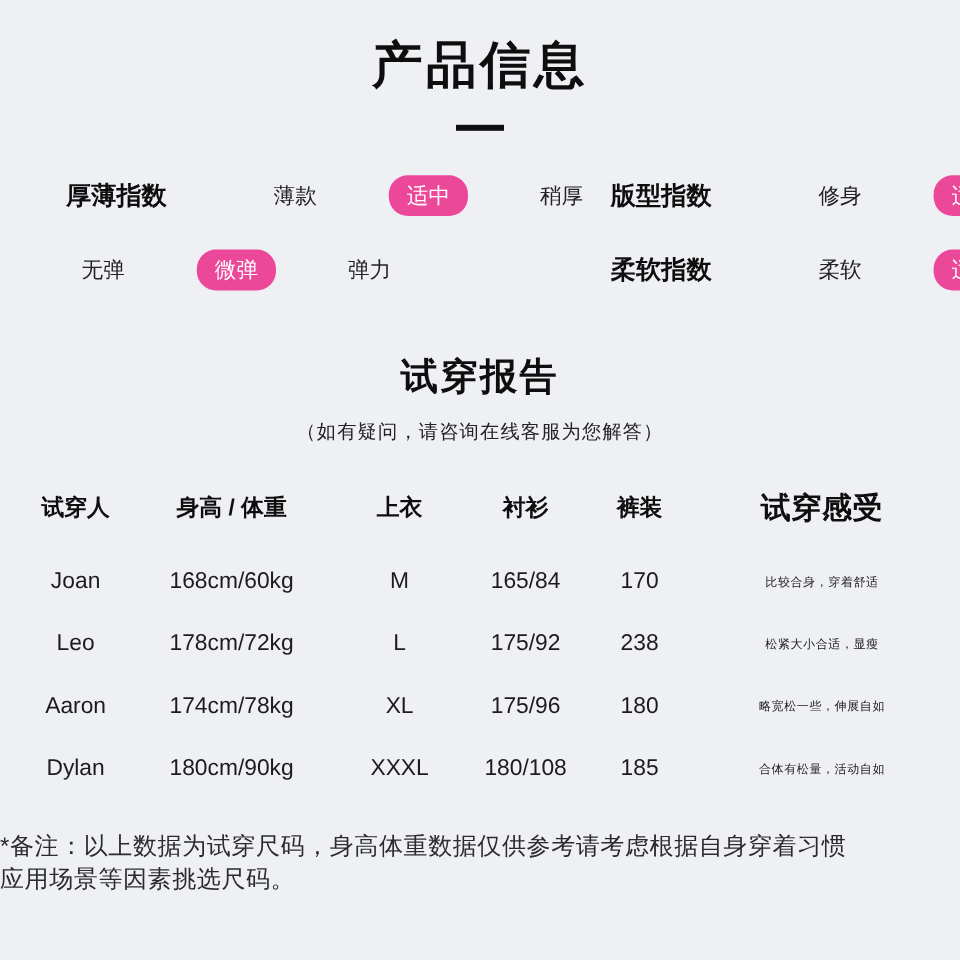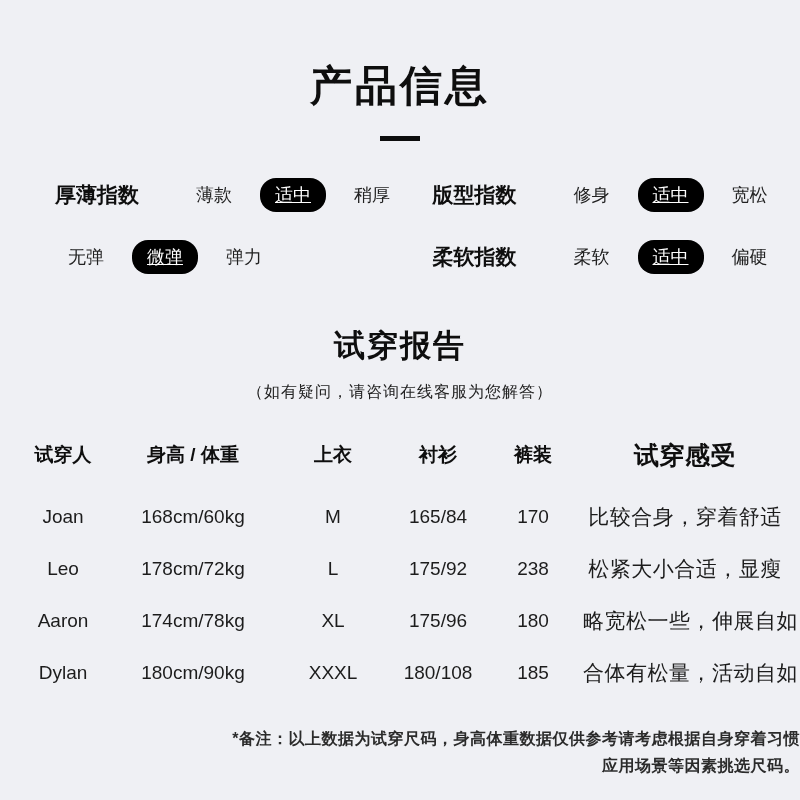--- a/index.html
+++ b/index.html
@@ -7,21 +7,21 @@
   body {
     background: #eff0f4;
     font-family: "Liberation Sans", "DejaVu Sans", sans-serif;
     color: #1a1a1a;
     overflow: hidden;
   }
   .page { width: 800px; height: 800px; }
 
   
   .page-title {
-    padding-top: 58px;
+    padding-top: 26px;
     text-align: center;
     font-size: 42px;
     font-weight: bold;
     letter-spacing: 3px;
     color: #0e0e0e;
   }
   .title-divider {
     width: 40px; height: 5px;
     background: #0d0d0d;
     margin: 22px auto 0 auto;
@@ -29,44 +29,43 @@
 
   
   .indices {
     margin-top: 38px;
     padding-left: 55px;
     display: grid;
     grid-template-columns: 1fr 1fr;
     column-gap: 10px;
     row-gap: 30px;
   }
-  .index-row { display: flex; align-items: center; height: 32px; }
+  .index-row { display: flex; align-items: center; height: 32px; gap: 32px; }
   .index-label {
     width: 112px;
     margin-right: 16px;
     font-size: 21px;
     font-weight: bold;
     color: #0e0e0e;
     white-space: nowrap;
   }
   .opt {
     font-size: 18px;
     color: #222;
     white-space: nowrap;
     width: 62px;
     text-align: center;
   }
   .opt + .opt { margin-left: 15px; }
   .opt.pill {
-    background: #000000;
+    background: #ec4899;
     color: #ffffff;
     border-radius: 16px;
     padding: 5px 0;
     width: 66px;
-    text-decoration: underline;
   }
 
   
   .report-title {
     margin-top: 52px;
     text-align: center;
     font-size: 31px;
     font-weight: bold;
     letter-spacing: 2px;
     color: #0e0e0e;
@@ -83,29 +82,29 @@
   .fit-table { margin-top: 32px; padding: 0 13px; }
   .t-row {
     display: grid;
     grid-template-columns: 100px 160px 120px 90px 100px 1fr;
     align-items: center;
     height: 52px;
   }
   .t-row.head { height: 40px; margin-bottom: 16px; }
   .t-cell { text-align: center; font-size: 19px; color: #1c1c1c; white-space: nowrap; }
   .t-row.head .t-cell { font-weight: bold; color: #0e0e0e; }
-  .t-cell.feel { font-size: 21px; letter-spacing: 0.5px; }
+  .t-cell.feel { font-size: 10px; letter-spacing: 0.5px; }
   .t-row.head .t-cell.feel { font-size: 25px; }
 
   
   .note {
     margin-top: 26px;
-    text-align: right;
-    font-size: 16px;
-    font-weight: bold;
+    text-align: left;
+    font-size: 20px;
+    font-weight: normal;
     color: #2b2b2b;
     line-height: 27px;
     letter-spacing: 0.5px;
   }
 </style>
 </head>
 <body>
 
 <div class="page">
 

